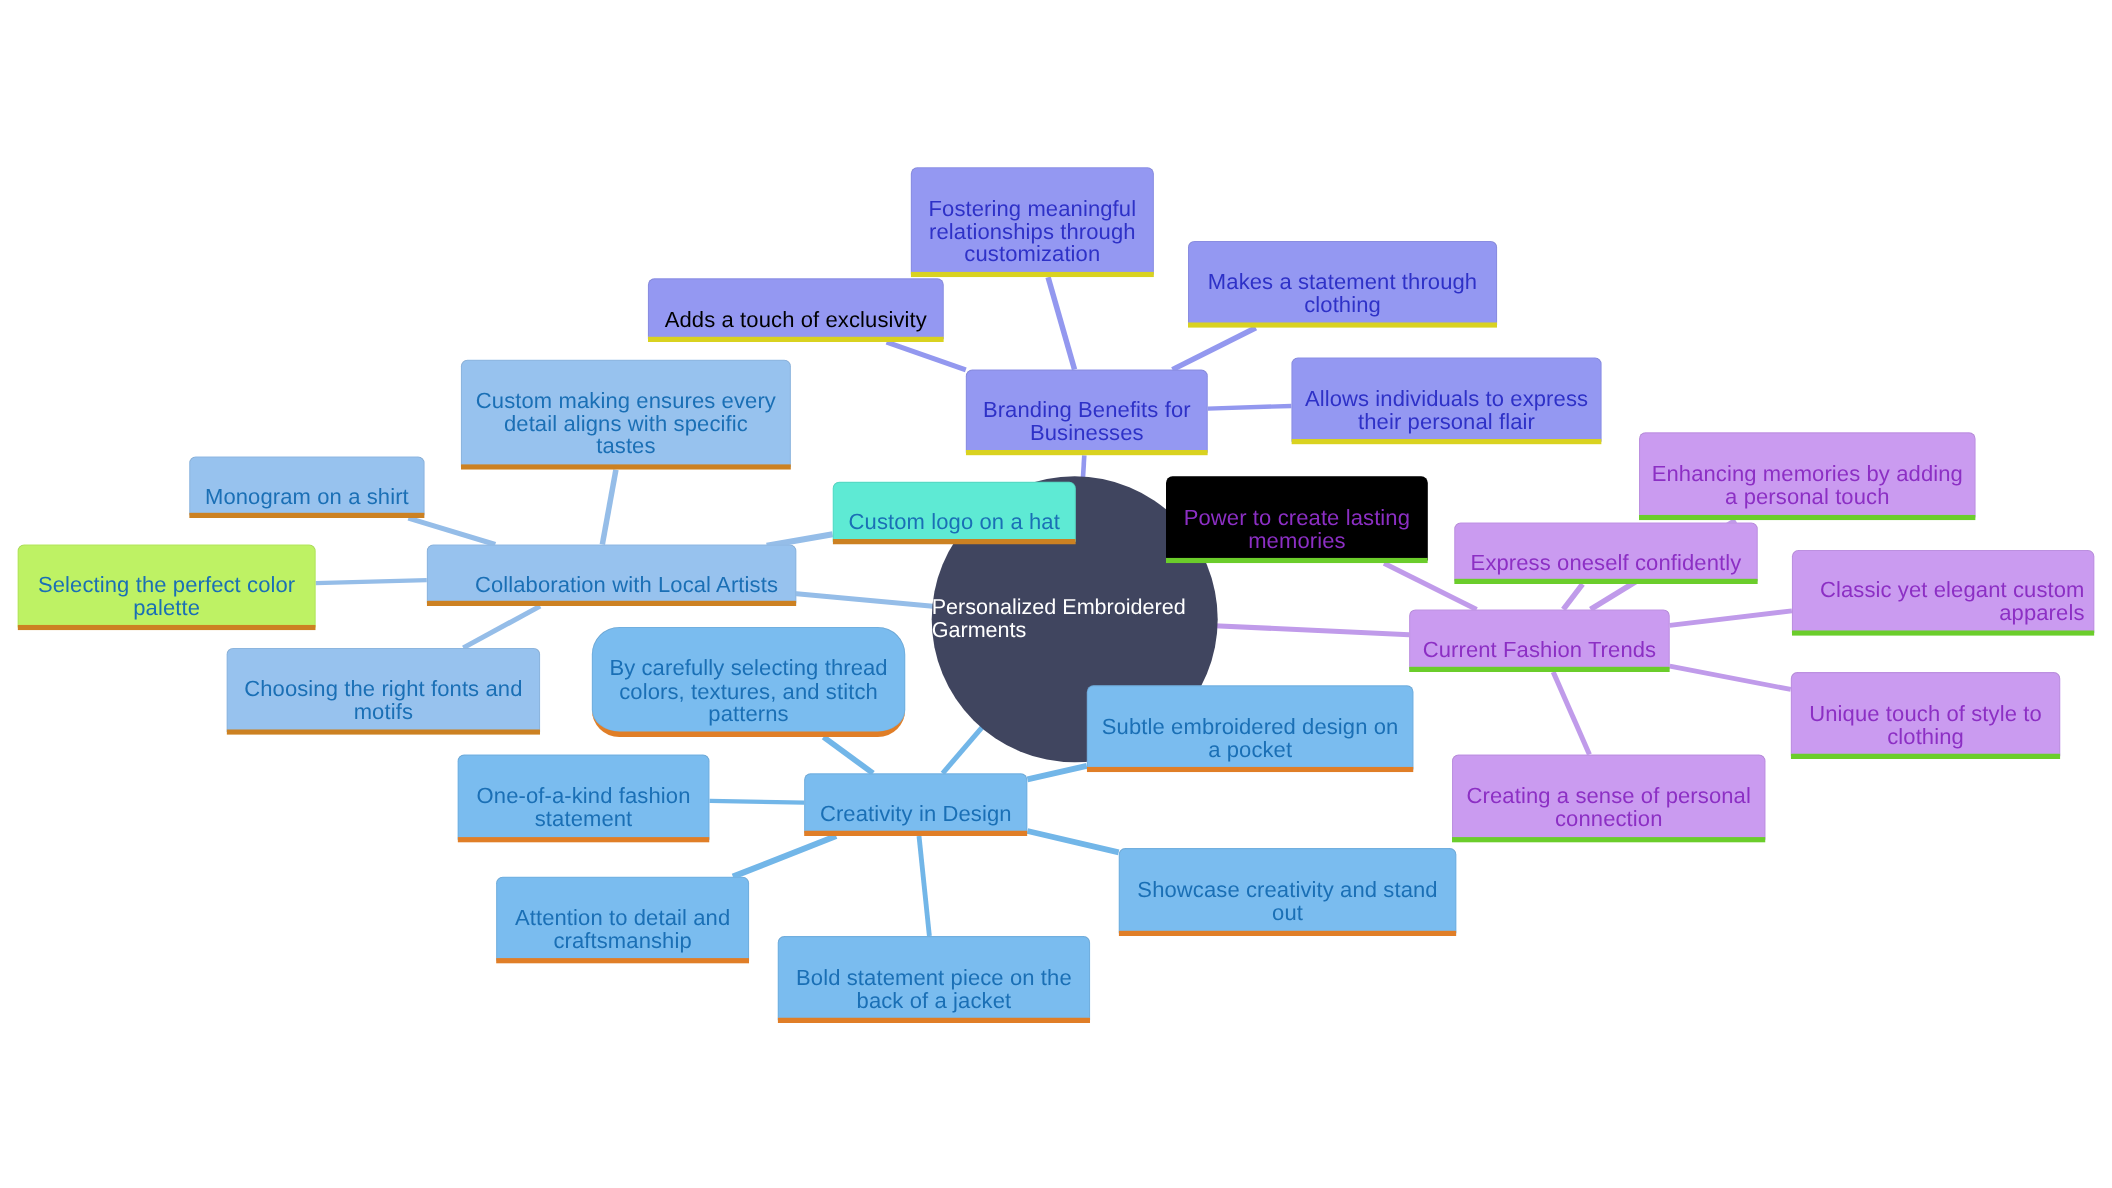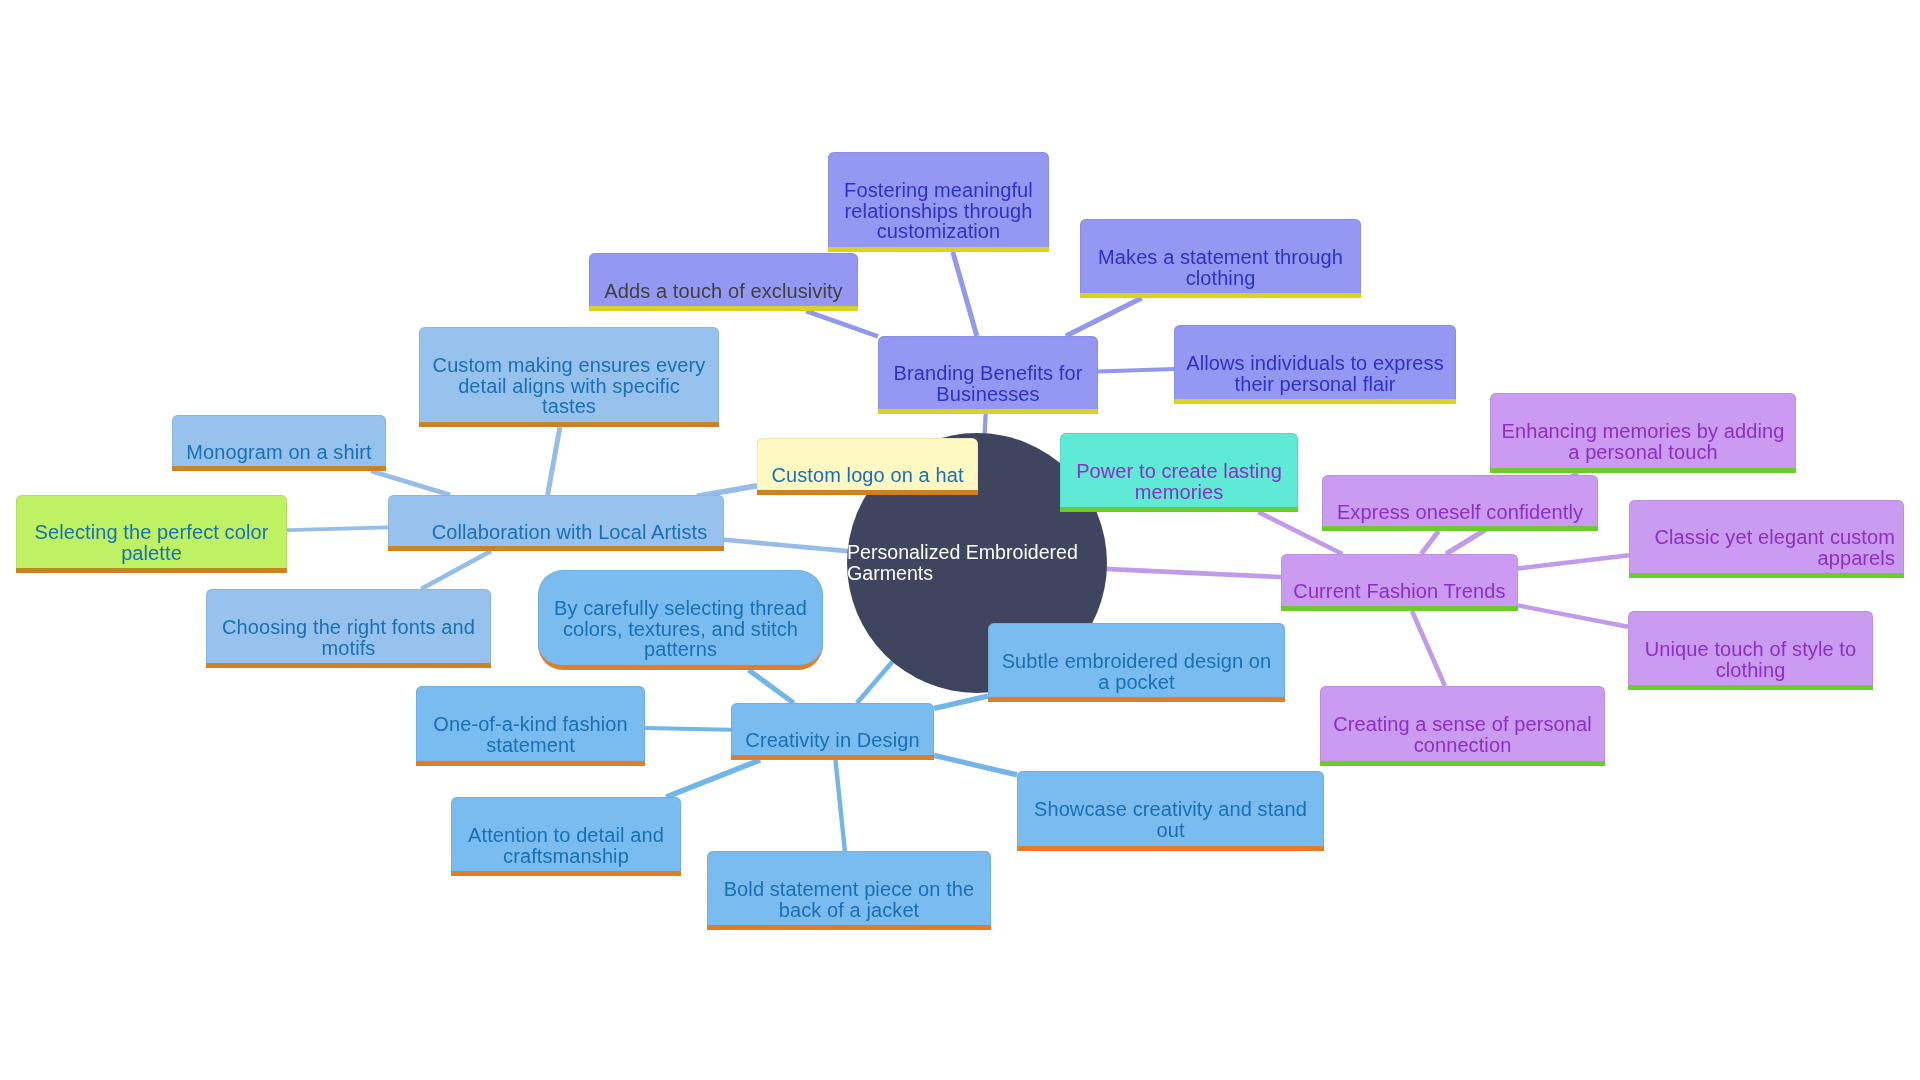--- a/index.html
+++ b/index.html
@@ -66,21 +66,21 @@
         <span class="mm-line">relationships through</span>
         <span class="mm-line">customization</span>
       </span>
     </div>
     <div class="mm-node" style="left: 1080px; top: 219px; width: 263px; height: 74px; background: rgb(148, 152, 242); color: rgb(46, 49, 199); border-bottom: 5px solid rgb(217, 210, 32); font-size: 20px;">
       <span class="mm-label">
         <span class="mm-line">Makes a statement through</span>
         <span class="mm-line">clothing</span>
       </span>
     </div>
-    <div class="mm-node" style="left: 589px; top: 253px; width: 251px; height: 53px; background: rgb(148, 152, 242); color: #404040; border-bottom: 5px solid rgb(217, 210, 32); font-size: 20px;">
+    <div class="mm-node" style="left: 589px; top: 253px; width: 251px; height: 53px; background: rgb(148, 152, 242); color: #000000; border-bottom: 5px solid rgb(217, 210, 32); font-size: 20px;">
       <span class="mm-label">Adds a touch of exclusivity</span>
     </div>
     <div class="mm-node" style="left: 878px; top: 336px; width: 202px; height: 73px; background: rgb(148, 152, 242); color: rgb(46, 49, 199); border-bottom: 5px solid rgb(217, 210, 32); font-size: 20px;">
       <span class="mm-label">
         <span class="mm-line">Branding Benefits for</span>
         <span class="mm-line">Businesses</span>
       </span>
     </div>
     <div class="mm-node" style="left: 1174px; top: 325px; width: 264px; height: 74px; background: rgb(148, 152, 242); color: rgb(46, 49, 199); border-bottom: 5px solid rgb(217, 210, 32); font-size: 20px;">
       <span class="mm-label">
@@ -100,21 +100,21 @@
     </div>
     <div class="mm-node" style="left: 16px; top: 495px; width: 253px; height: 73px; background: #bef264; color: rgb(26, 111, 181); border-bottom: 5px solid rgb(204, 129, 34); font-size: 20px;">
       <span class="mm-label">
         <span class="mm-line">Selecting the perfect color</span>
         <span class="mm-line">palette</span>
       </span>
     </div>
     <div class="mm-node" style="left: 388px; top: 495px; width: 291px; height: 51px; background: rgb(151, 194, 238); color: rgb(26, 111, 181); border-bottom: 5px solid rgb(204, 129, 34); font-size: 20px; padding-left: 36px;">
       <span class="mm-label">Collaboration with Local Artists</span>
     </div>
-    <div class="mm-node" style="left: 757px; top: 438px; width: 203px; height: 52px; background: #fef9c3; color: rgb(26, 111, 181); border-bottom: 5px solid rgb(204, 129, 34); font-size: 20px; align-items: center;">
+    <div class="mm-node" style="left: 757px; top: 438px; width: 203px; height: 52px; background: #5eead4; color: rgb(26, 111, 181); border-bottom: 5px solid rgb(204, 129, 34); font-size: 20px; align-items: center;">
       <span class="mm-label">Custom logo on a hat</span>
     </div>
     <div class="mm-node" style="left: 206px; top: 589px; width: 267px; height: 74px; background: rgb(151, 194, 238); color: rgb(26, 111, 181); border-bottom: 5px solid rgb(204, 129, 34); font-size: 20px;">
       <span class="mm-label">
         <span class="mm-line">Choosing the right fonts and</span>
         <span class="mm-line">motifs</span>
       </span>
     </div>
     <div class="mm-node" style="left: 538px; top: 570px; width: 267px; height: 95px; background: rgb(122, 188, 239); color: rgb(26, 111, 181); border-bottom: 5px solid rgb(224, 126, 39); font-size: 20px; border-radius: 25px;">
       <span class="mm-label">
@@ -149,21 +149,21 @@
         <span class="mm-line">Showcase creativity and stand</span>
         <span class="mm-line">out</span>
       </span>
     </div>
     <div class="mm-node" style="left: 988px; top: 623px; width: 279px; height: 74px; background: rgb(122, 188, 239); color: rgb(26, 111, 181); border-bottom: 5px solid rgb(224, 126, 39); font-size: 20px;">
       <span class="mm-label">
         <span class="mm-line">Subtle embroidered design on</span>
         <span class="mm-line">a pocket</span>
       </span>
     </div>
-    <div class="mm-node" style="left: 1060px; top: 433px; width: 220px; height: 74px; background: #5eead4; color: rgb(140, 47, 196); border-bottom: 5px solid rgb(107, 205, 43); font-size: 20px; align-items: center;">
+    <div class="mm-node" style="left: 1060px; top: 433px; width: 220px; height: 74px; background: #000000; color: rgb(140, 47, 196); border-bottom: 5px solid rgb(107, 205, 43); font-size: 20px; align-items: center;">
       <span class="mm-label">
         <span class="mm-line">Power to create lasting</span>
         <span class="mm-line">memories</span>
       </span>
     </div>
     <div class="mm-node" style="left: 1490px; top: 393px; width: 288px; height: 75px; background: rgb(202, 155, 240); color: rgb(140, 47, 196); border-bottom: 5px solid rgb(107, 205, 43); font-size: 20px;">
       <span class="mm-label">
         <span class="mm-line">Enhancing memories by adding</span>
         <span class="mm-line">a personal touch</span>
       </span>

